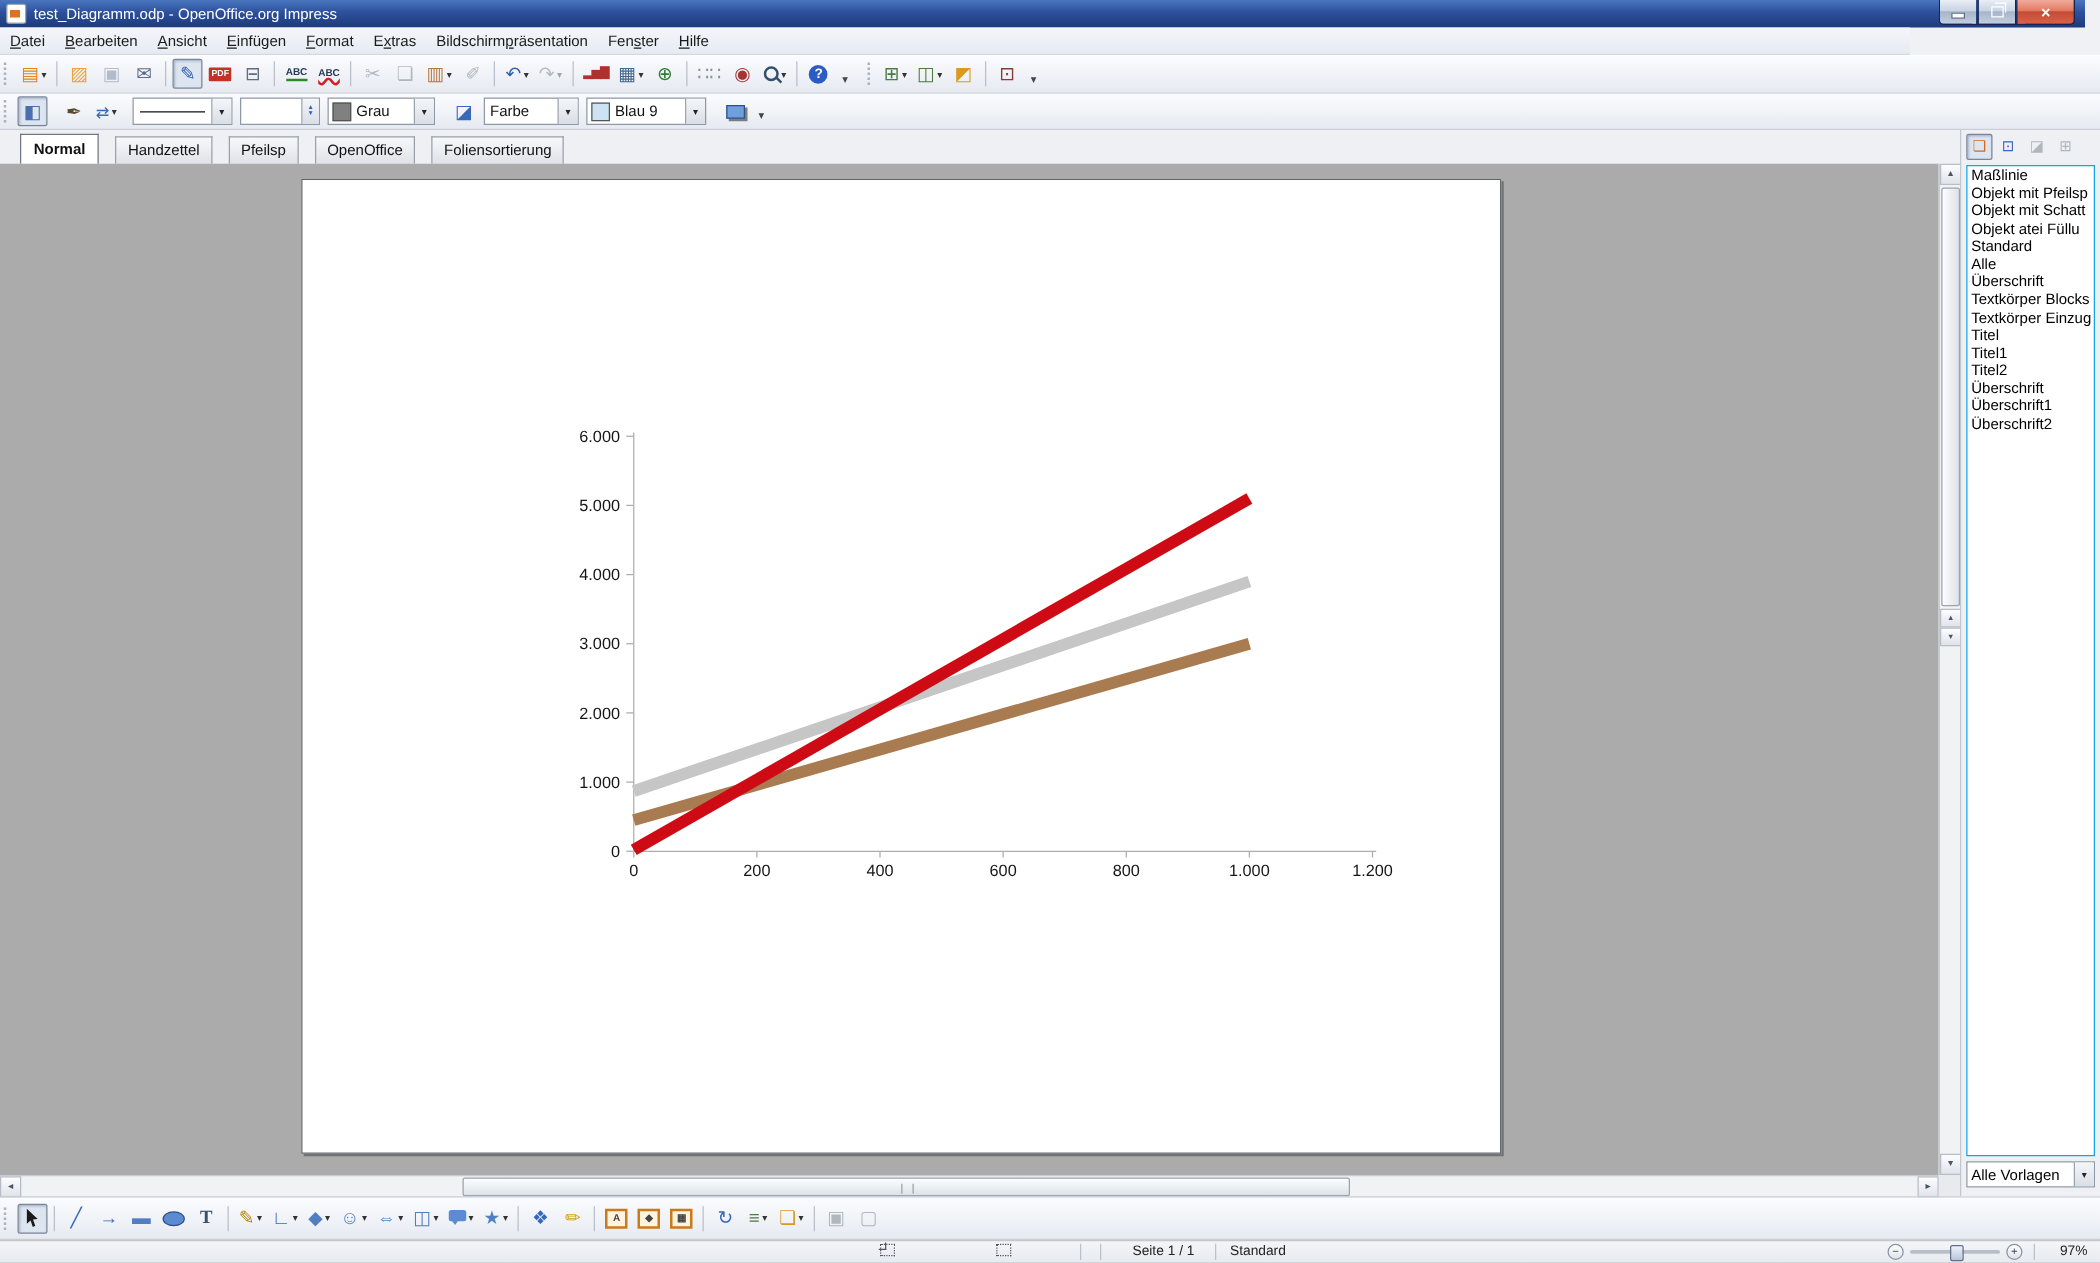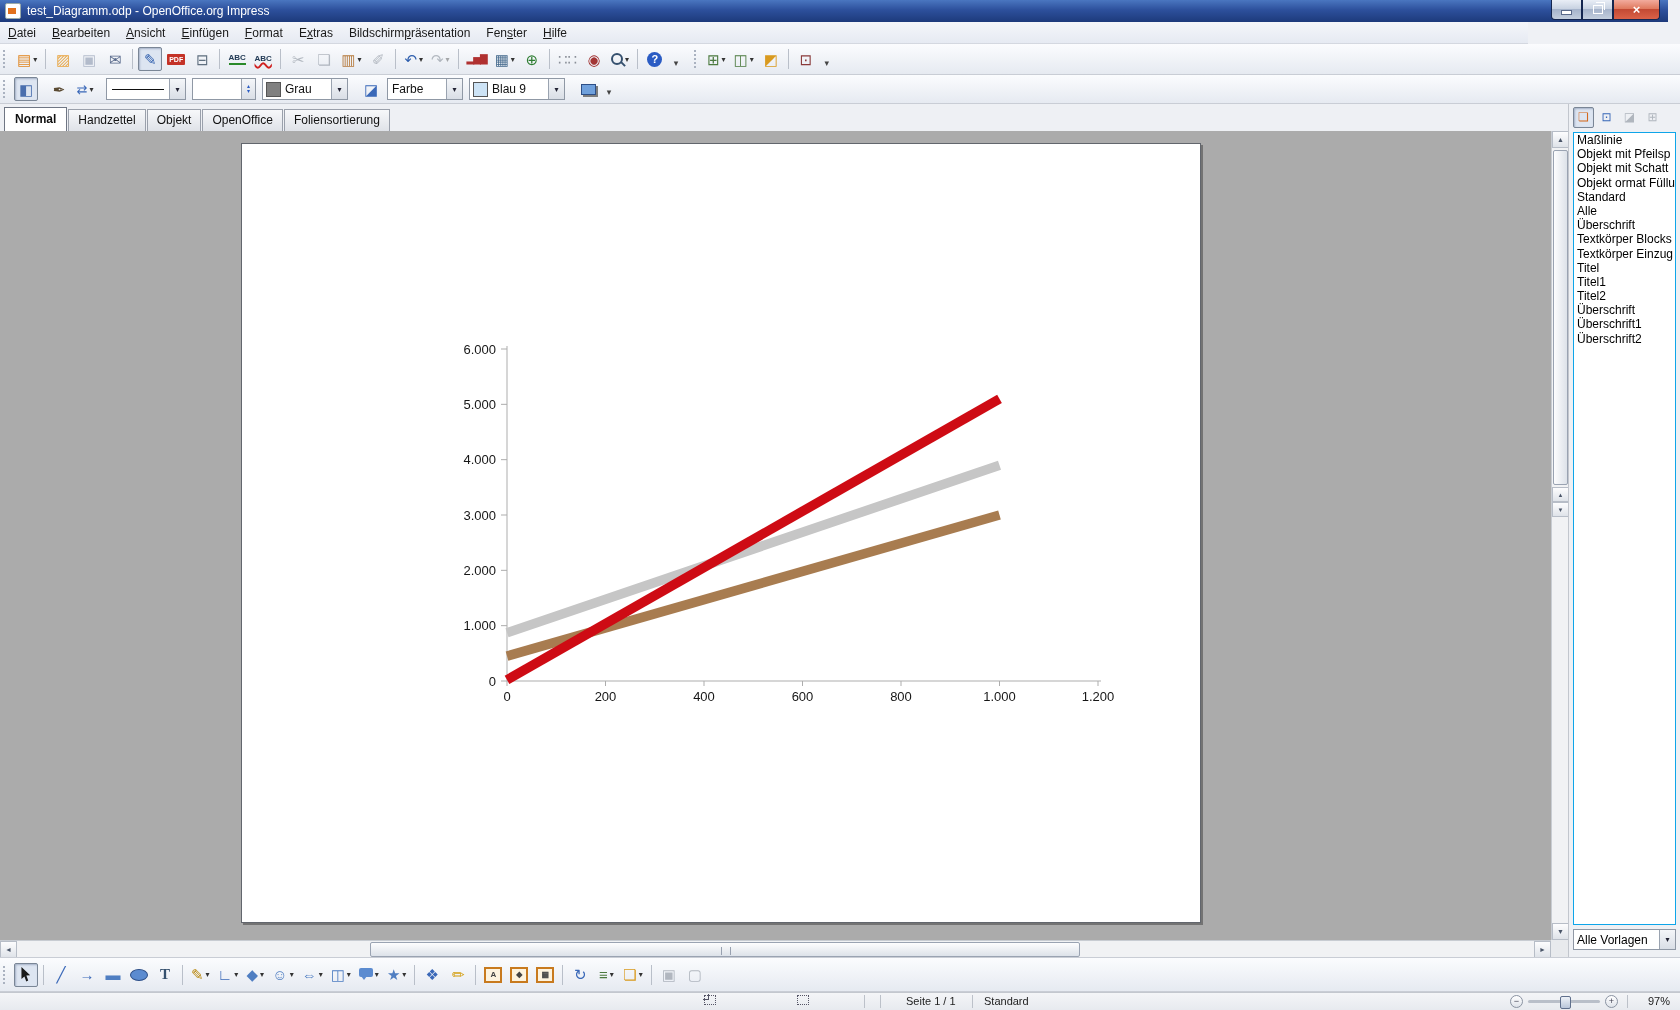--- a/index.html
+++ b/index.html
@@ -53,21 +53,21 @@
   .combo{height:20px;background:#fff;border:1px solid #8f98a5;display:flex;align-items:center;margin:0 3px;font-size:12px;color:#111;}
   .combo .combo-text{padding:0 4px;white-space:nowrap;overflow:hidden;flex:1;}
   .ddbtn{width:15px;height:100%;background:linear-gradient(#f4f6f9,#d9dee6);border-left:1px solid #9aa3b0;display:flex;align-items:center;justify-content:center;font-size:8px;color:#223;}
   .swatch{width:13px;height:13px;border:1px solid #555;margin-left:3px;flex:none;}
   .line-sample{flex:1;height:0;border-top:1px solid #111;margin:0 5px;}
   .spin{height:20px;width:62px;background:#fff;border:1px solid #8f98a5;display:flex;margin:0 3px;}
   .spin-val{flex:1;font-size:12px;padding:2px 3px;}
   .spin-btns{width:13px;display:flex;flex-direction:column;align-items:center;justify-content:center;background:linear-gradient(#f4f6f9,#d9dee6);border-left:1px solid #9aa3b0;font-size:6px;color:#2b5cc4;line-height:5px;}
   
   #tabbar{position:absolute;left:0;top:104px;width:1680px;height:27px;background:#eef0f4;display:flex;align-items:flex-end;padding-left:4px;box-sizing:border-box;}
-  .tab{font-size:12px;color:#111;background:linear-gradient(#f7f8fa,#dfe2e8);border:1px solid #9aa0ab;border-bottom:none;padding:3px 9px 4px;margin-right:1px;}
+  .tab{font-size:12px;color:#111;background:linear-gradient(#f7f8fa,#dfe2e8);border:1px solid #9aa0ab;border-bottom:none;padding:3px 9px 4px;margin-right:1px;margin-left:12px;}
   .tab.active{background:#fff;font-weight:bold;padding:4px 10px 5px;border-color:#6f7684;}
   
   #main{position:absolute;left:0;top:131px;width:1680px;height:826px;}
   #canvas{position:absolute;left:0;top:0;width:1551px;height:809px;background:#ababab;overflow:hidden;}
   #slide{position:absolute;left:241px;top:12px;width:958px;height:778px;background:#fff;border:1px solid #62666d;box-shadow:2px 2px 0 rgba(70,70,70,.55);box-sizing:content-box;}
   #chart-svg{position:absolute;left:0;top:0;}
   #chart-svg text{font-family:"Liberation Sans",sans-serif;font-size:13px;fill:#161616;}
   
   .sb{background:#f1f2f4;}
   #vscroll{position:absolute;left:1551px;top:0;width:17px;height:809px;border-left:1px solid #c8ccd2;box-sizing:border-box;}
@@ -286,21 +286,21 @@
         <span class="gl-shadow"></span>
       </div>
     <div class="tb-btn more">
         <span class="gl-dd">▾</span>
       </div>
   </div>
 
   <div id="tabbar">
       <div class="tab active">Normal</div>
       <div class="tab">Handzettel</div>
-      <div class="tab">Objekt</div>
+      <div class="tab">Pfeilsp</div>
       <div class="tab">OpenOffice</div>
       <div class="tab">Foliensortierung</div>
     </div>
 
   <div id="main">
     <div id="canvas">
       <div id="slide">
         <svg id="chart-svg" width="958" height="778" viewBox="0 0 958 778">
             <line x1="265" y1="202" x2="265" y2="537" stroke="#adadad" stroke-width="1"></line>
             <line x1="265" y1="537" x2="859" y2="537" stroke="#adadad" stroke-width="1"></line>
@@ -366,21 +366,21 @@
             <span class="gl" style="color: rgb(85, 96, 110);">◪</span>
           </div>
           <div class="tb-btn dis">
             <span class="gl" style="color: rgb(85, 96, 110);">⊞</span>
           </div>
         </div>
       <div id="styles-list">
           <div class="style-item">Maßlinie</div>
           <div class="style-item">Objekt mit Pfeilsp</div>
           <div class="style-item">Objekt mit Schatt</div>
-          <div class="style-item">Objekt ormat Füllu</div>
+          <div class="style-item">Objekt atei Füllu</div>
           <div class="style-item">Standard</div>
           <div class="style-item">Alle</div>
           <div class="style-item">Überschrift</div>
           <div class="style-item">Textkörper Blocks</div>
           <div class="style-item">Textkörper Einzug</div>
           <div class="style-item">Titel</div>
           <div class="style-item">Titel1</div>
           <div class="style-item">Titel2</div>
           <div class="style-item">Überschrift</div>
           <div class="style-item">Überschrift1</div>

